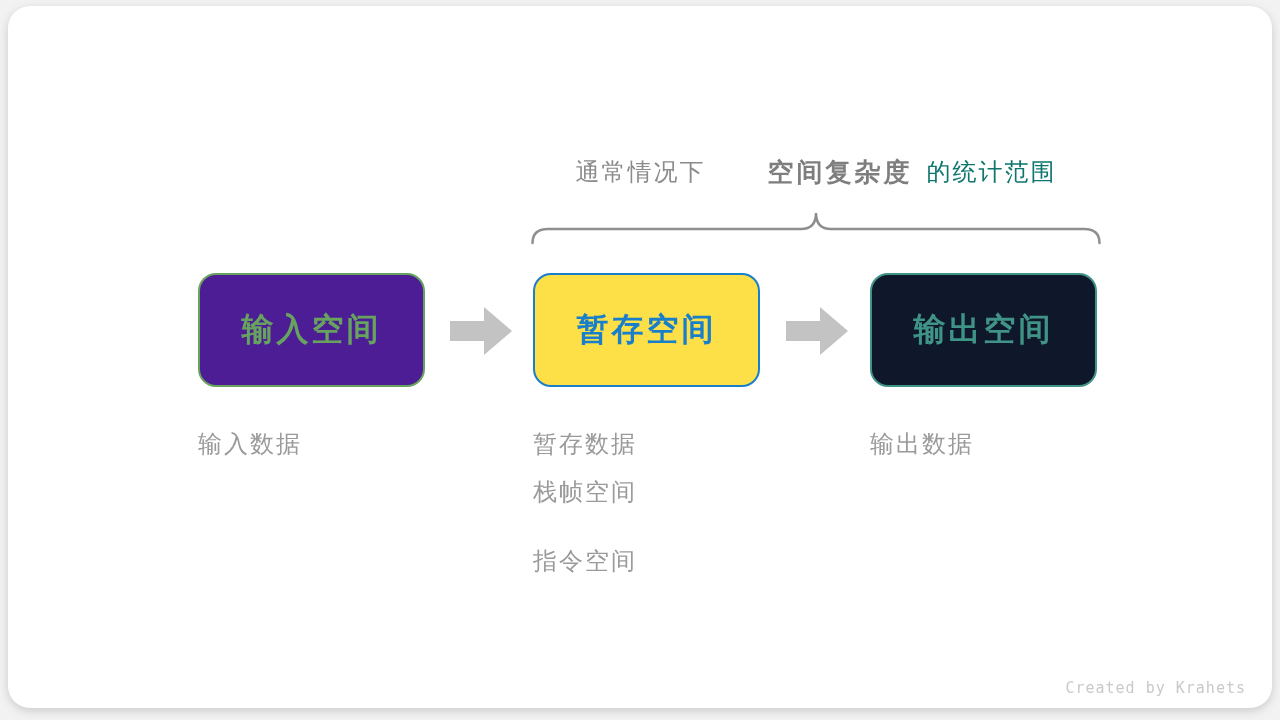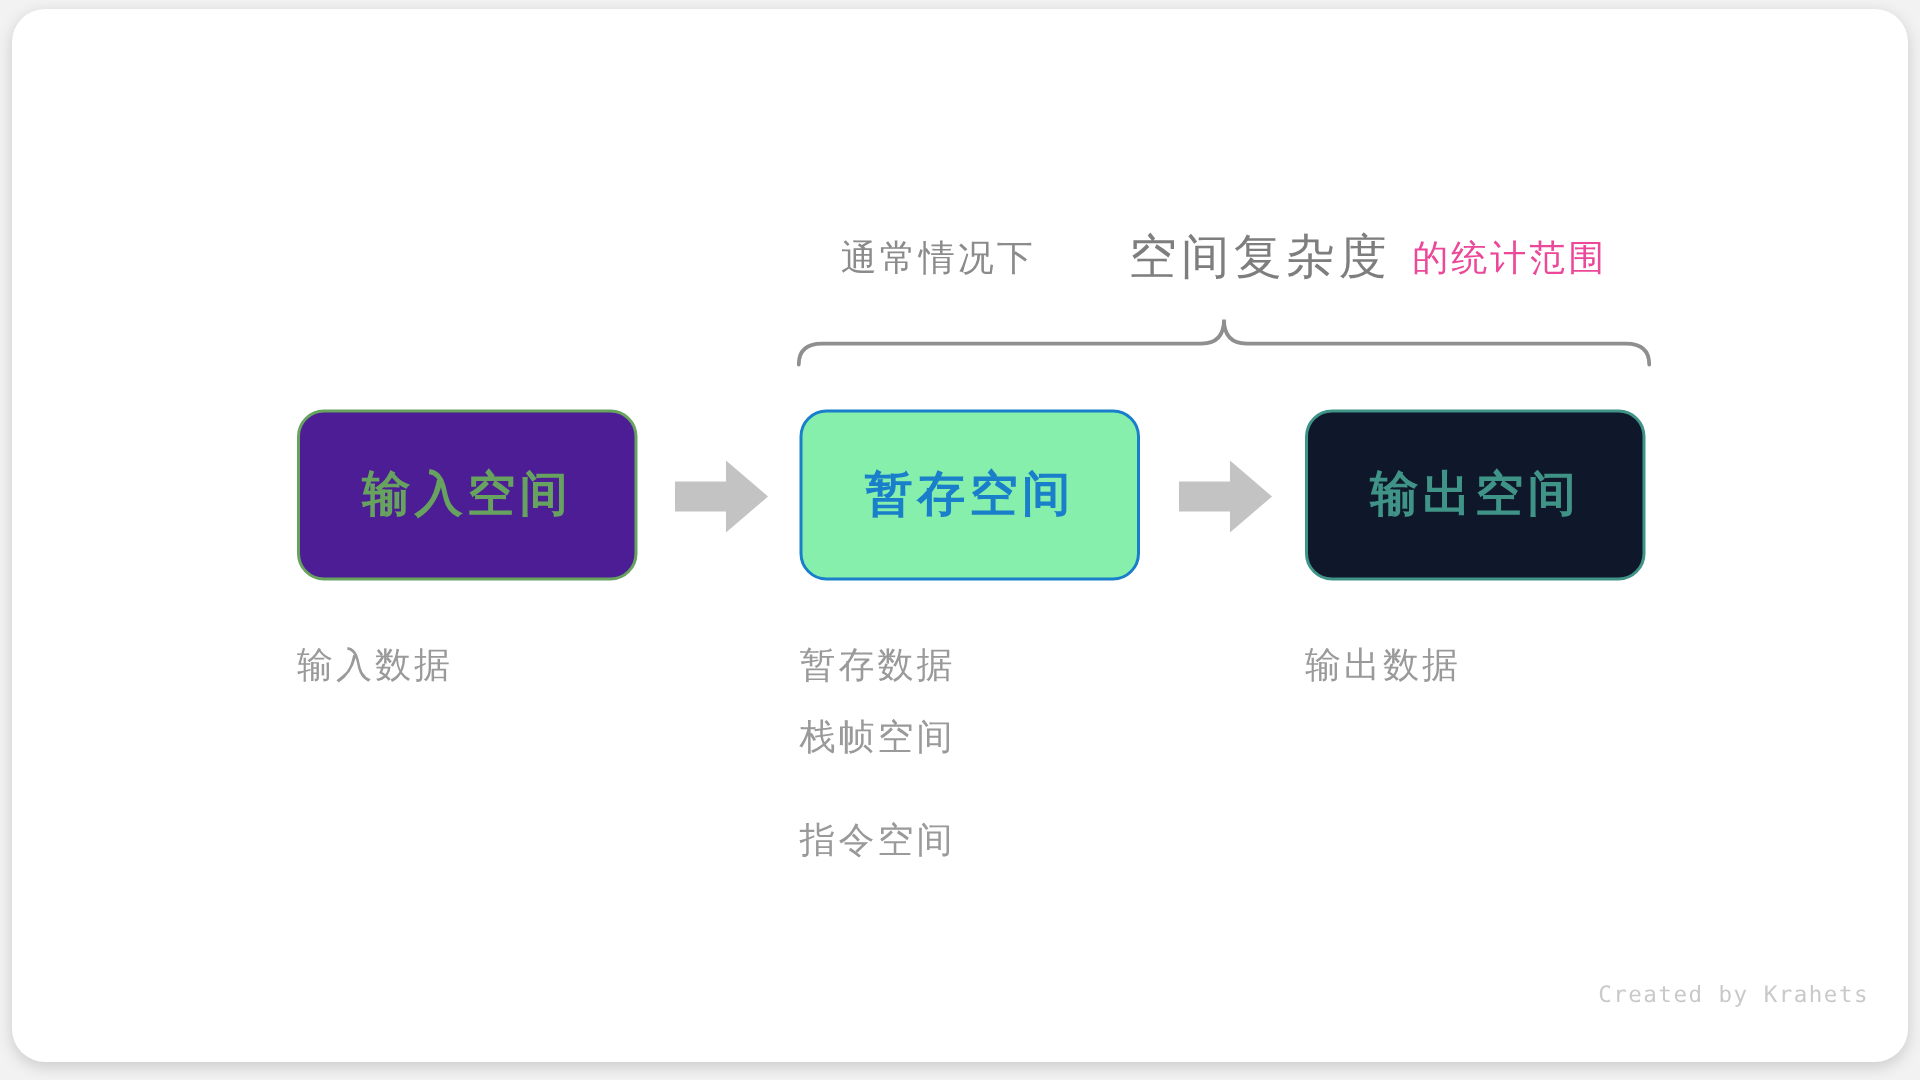--- a/index.html
+++ b/index.html
@@ -14,21 +14,21 @@
     background: #ffffff; border-radius: 22px;
     box-shadow: 0 3px 10px rgba(0,0,0,0.16);
   }
   
   .title {
     position: absolute; left: 523px; top: 146px; width: 570px; height: 40px;
     display: flex; align-items: center; justify-content: center; gap: 14px;
     white-space: nowrap;
   }
   .title .t-normal { font-size: 24px; color: #8b8b8b; letter-spacing: 2px; }
-  .title .t-bold   { font-size: 32px; color: #7e7e7e; font-weight: normal; letter-spacing: 3px; margin-left: 48px; }
+  .title .t-bold   { font-size: 26px; color: #7e7e7e; font-weight: bold; letter-spacing: 3px; margin-left: 48px; }
   
   .brace { position: absolute; left: 523px; top: 203px; width: 570px; height: 36px; }
   
   .box {
     position: absolute; top: 267px; width: 227px; height: 114px;
     border: 2.5px solid; border-radius: 18px;
     display: flex; align-items: center; justify-content: center;
     font-size: 32px; font-weight: bold; letter-spacing: 3px;
   }
   .box-0 { left: 190px; }
@@ -45,50 +45,50 @@
     letter-spacing: 2px; line-height: 30px; white-space: nowrap;
   }
   .col-0 { left: 190px; }
   .col-1 { left: 525px; }
   .col-2 { left: 862px; }
   .row-0 { top: 423px; }
   .row-1 { top: 471px; }
   .row-2 { top: 540px; }
   
   .footer {
-    position: absolute; right: 26px; top: 648px;
+    position: absolute; right: 26px; top: 673px;
     font-family: "DejaVu Sans Mono", "Liberation Mono", monospace;
     font-size: 15px; letter-spacing: 1px; color: #c9c9c9;
   }
 </style>
 </head>
 <body>
 
 <div class="canvas">
   <div class="card">
 
     <div class="title">
       <span class="t-normal" style="color: rgb(139, 139, 139);">通常情况下</span>
       <span class="t-bold">空间复杂度</span>
-      <span class="t-normal" style="color: #ec4899;">的统计范围</span>
+      <span class="t-normal" style="color: #0f766e;">的统计范围</span>
     </div>
 
     <svg class="brace" viewBox="0 0 570 36" fill="none">
       <path d="M 1.5 34 Q 1.5 20 17 20 L 270 20 Q 285 20 285 4 Q 285 20 300 20 L 553 20 Q 568.5 20 568.5 34" stroke="#8f8f8f" stroke-width="2.5" stroke-linecap="round" fill="none"></path>
     </svg>
 
     <div class="box box-0" style="border-color: rgb(103, 163, 94); background: #4c1d95; color: rgb(103, 163, 94);">
       <span>输入空间</span>
     </div>
 
     <svg class="arrow arrow-0" viewBox="0 0 62 48">
       <polygon points="0,14 34,14 34,0 62,24 34,48 34,34 0,34" fill="#c3c3c3"></polygon>
     </svg>
 
-    <div class="box box-1" style="border-color: rgb(26, 127, 203); background: #86efac; color: rgb(26, 127, 203);">
+    <div class="box box-1" style="border-color: rgb(26, 127, 203); background: #fde047; color: rgb(26, 127, 203);">
       <span>暂存空间</span>
     </div>
 
     <svg class="arrow arrow-1" viewBox="0 0 62 48">
       <polygon points="0,14 34,14 34,0 62,24 34,48 34,34 0,34" fill="#c3c3c3"></polygon>
     </svg>
 
     <div class="box box-2" style="border-color: rgb(63, 148, 135); background: #0f172a; color: rgb(63, 148, 135);">
       <span>输出空间</span>
     </div>

